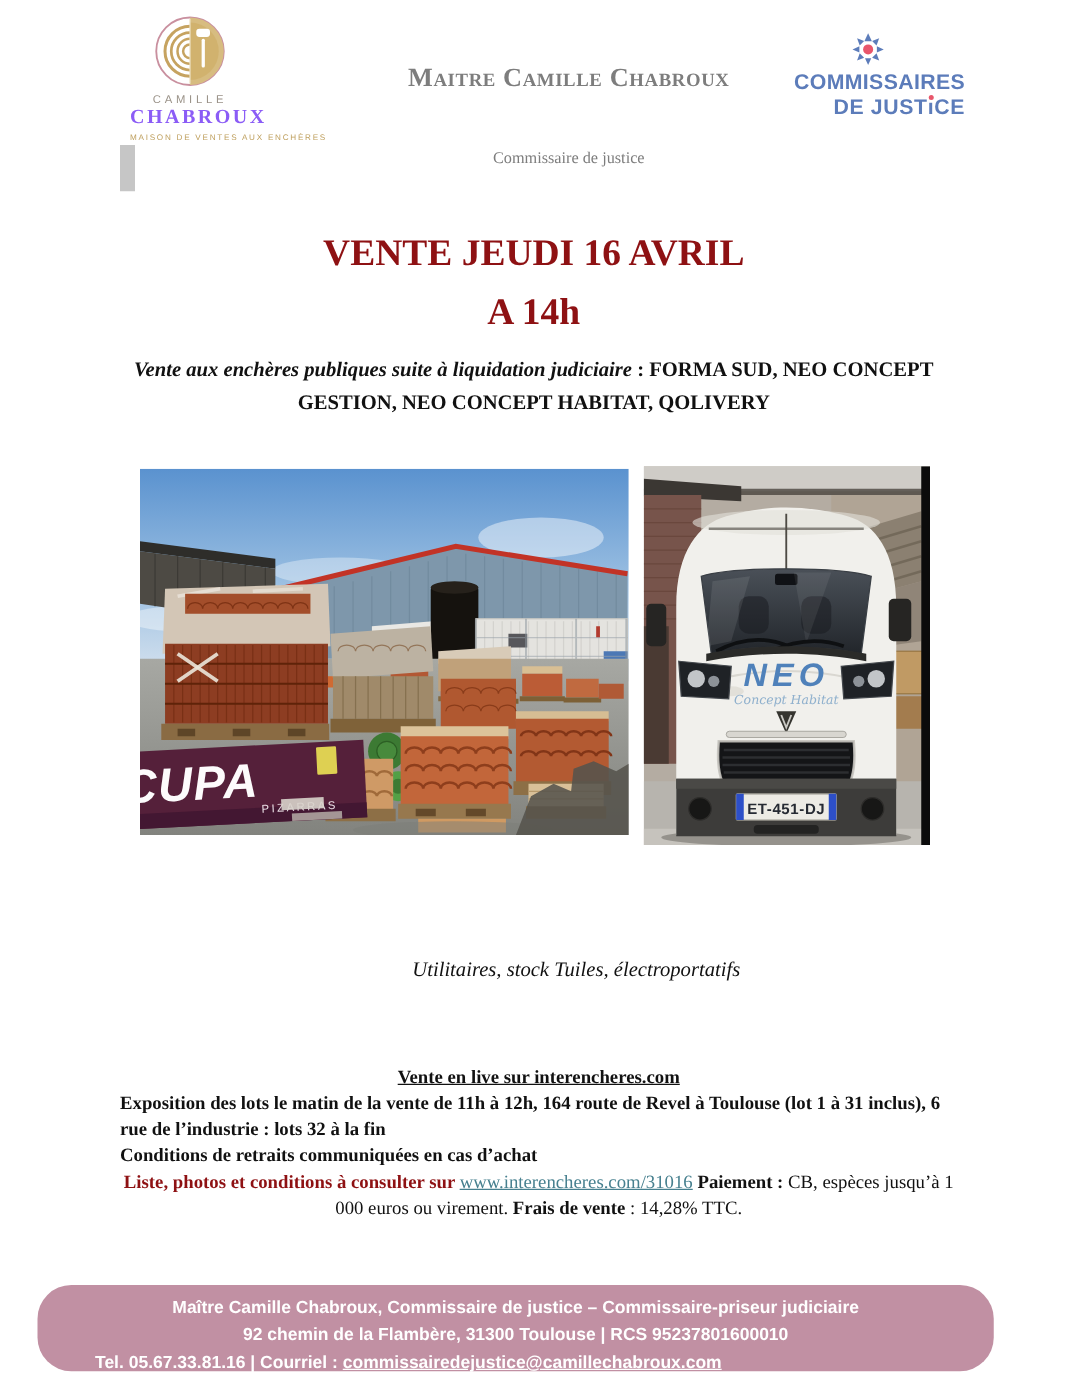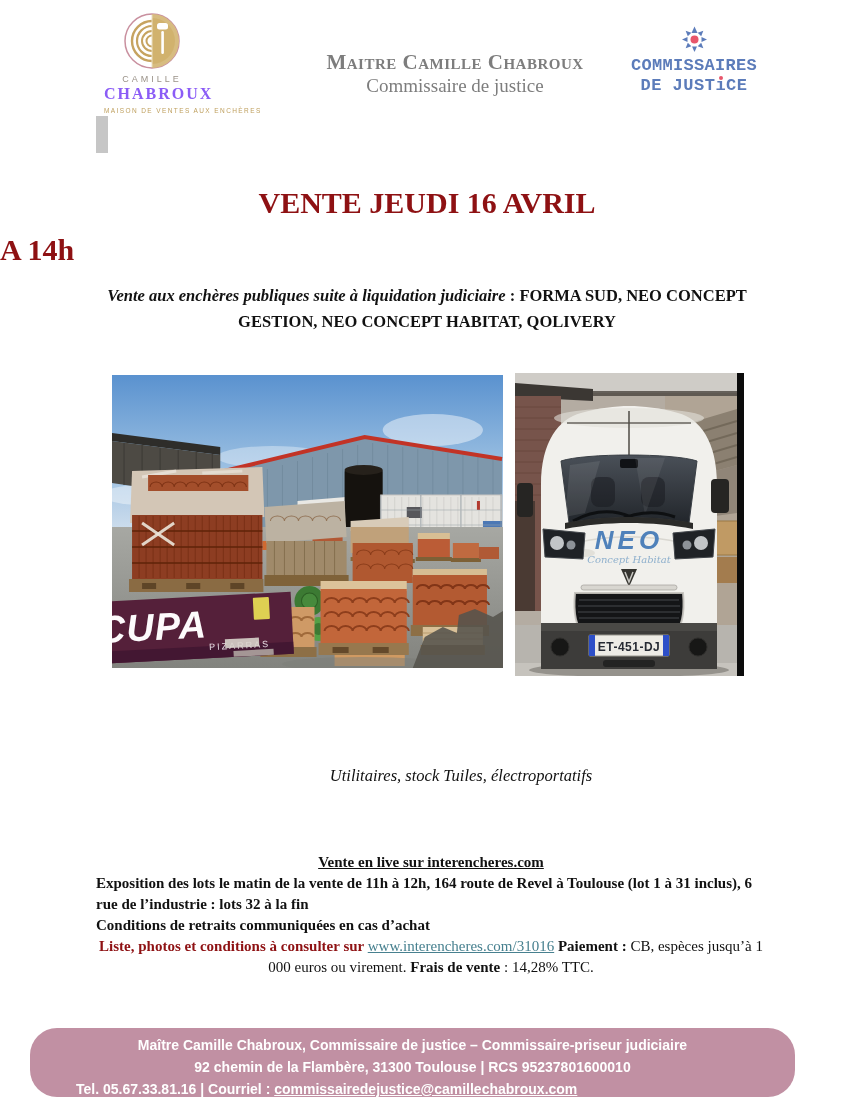--- a/index.html
+++ b/index.html
@@ -11,35 +11,35 @@
   .cc-logo { left:104px; top:12px; width:96px; text-align:center; }
   .cc-logo svg { display:block; margin:0 auto; }
   .cc-name-top { font-family:"Liberation Sans",sans-serif; font-size:9px; letter-spacing:3px; color:#9a9288; margin-top:4px; }
   .cc-name-main { font-size:16px; font-weight:bold; letter-spacing:2px; color:#8b5cf6; margin-top:1px; }
   .cc-tagline { font-family:"Liberation Sans",sans-serif; font-size:6.5px; letter-spacing:1.4px; color:#bfa05f; margin-top:4px; white-space:nowrap; }
   .gray-bar { left:96px; top:116px; width:12px; height:37px; background:#c6c6c6; }
 
   
   .hdr-center { left:305px; top:50px; width:300px; text-align:center; color:#7d7d7d; }
   .mc-line1 { font-size:21px; font-weight:bold; font-variant:small-caps; letter-spacing:.5px; line-height:24px; }
-  .mc-line2 { font-size:19px; line-height:23px; }
+  .mc-line2 { font-size:13px; line-height:23px;margin-top:40px; }
 
   
-  .cdj { left:616px; top:26px; width:156px; text-align:center;
-         font-family:Liberation Mono, monospace; color:#5c7cba; }
+  .cdj { left:616px; top:26px; width:156px; text-align:right;
+         font-family:Liberation Sans, sans-serif; color:#5c7cba; }
   .cdj svg { display:block; margin:0 auto; }
   .cdj-line1 { font-size:17px; font-weight:600; letter-spacing:.3px; line-height:20px; margin-top:3px; }
   .cdj-line2 { font-size:17px; font-weight:600; letter-spacing:.5px; line-height:20px; }
   .cdj-i { position:relative; display:inline-block; }
   .cdj-i::after { content:""; position:absolute; width:4px; height:4px; border-radius:50%;
                   background:#e8566b; top:0px; left:50%; transform:translateX(-50%); }
 
   
   .title1 { left:0; top:186px; width:100%; text-align:center; font-size:30px; font-weight:bold; color:#8e1113; }
-  .title2 { left:0; top:233px; width:100%; font-size:30px; font-weight:bold; color:#8e1113; }
+  .title2 { left:0; top:233px; width:100%; text-align:center; font-size:30px; font-weight:bold; color:#8e1113; }
 
   .intro { left:77px; top:283px; width:700px; text-align:center; font-size:16.5px; font-weight:bold; line-height:26px; }
   .intro .it { font-style:italic; }
 
   .photo-left  { left:112px; top:375px; width:391px; height:293px; }
   .photo-right { left:515px; top:373px; width:229px; height:303px; }
   .photo-left svg,.photo-right svg { display:block; width:100%; height:100%; }
 
   .items { left:0; top:764px; width:100%; text-align:center; font-style:italic; font-size:16.5px; line-height:23px;padding-left:34px; }
 

